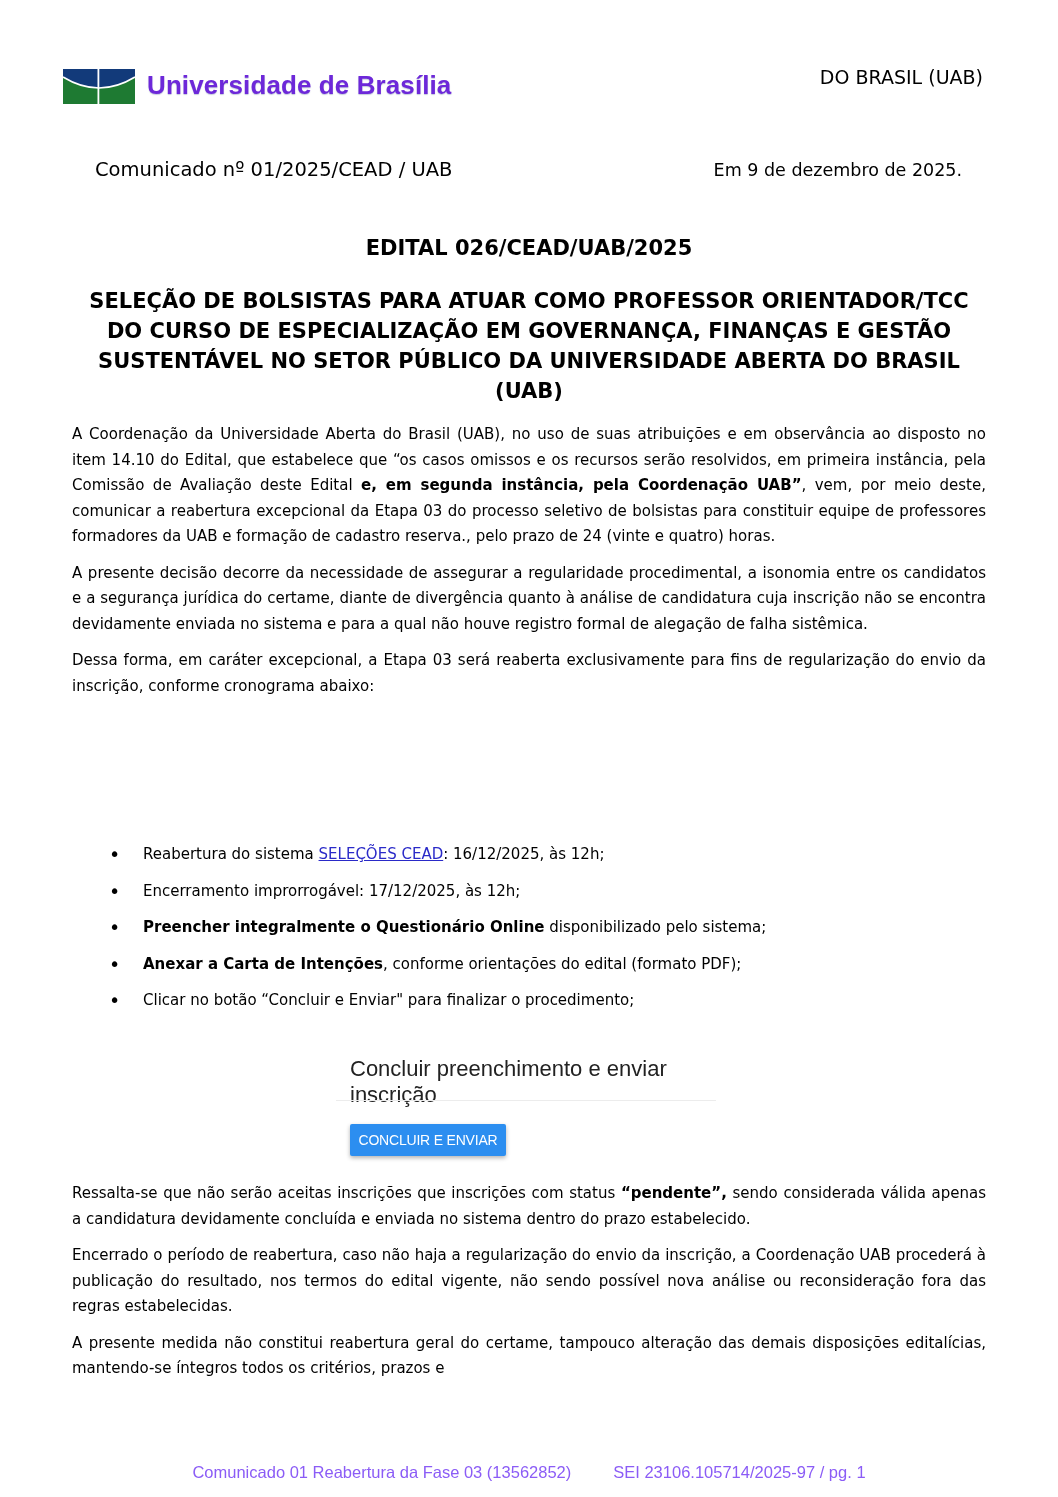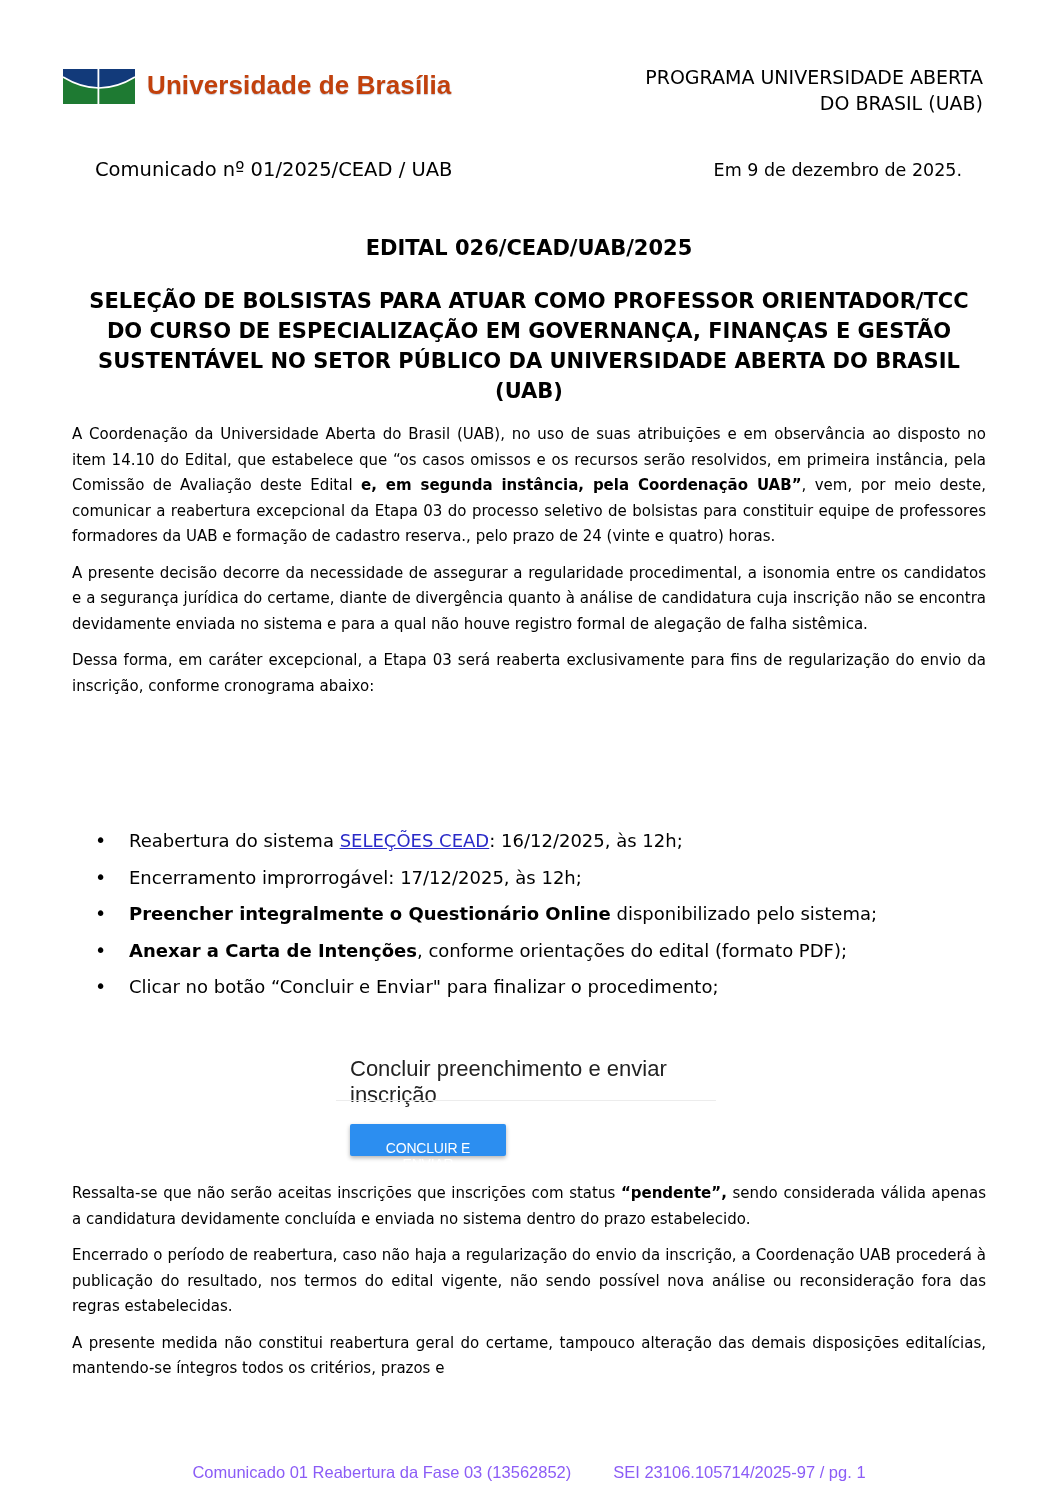--- a/index.html
+++ b/index.html
@@ -3,67 +3,66 @@
 <meta charset="utf-8">
 <style>
   html, body { margin: 0; padding: 0; background: #ffffff; }
   body { width: 1058px; height: 1497px; position: relative; overflow: hidden;
          font-family: "DejaVu Sans", sans-serif; color: #000; }
   .abs { position: absolute; }
 
   
   .logo { left: 63px; top: 69px; width: 72px; height: 35px; }
   .logo-text { left: 147px; top: 70px; font-family: "Liberation Sans", sans-serif; font-weight: bold;
-               font-size: 26px; color: #c2410c; letter-spacing: 0.1px; text-shadow: 0 1px 1px rgba(18,49,107,0.25); text-align: center; }
+               font-size: 26px; color: #6d28d9; letter-spacing: 0.1px; text-shadow: 0 1px 1px rgba(18,49,107,0.25); text-align: center; }
   .program { right: 75px; top: 64px; text-align: right; font-size: 19px; line-height: 26px; }
 
   .comunicado { left: 95px; top: 158px; font-size: 19.5px; }
   .date { right: 96px; top: 160px; font-size: 17.5px; }
 
   .edital { left: 0; width: 1058px; top: 236px; text-align: center; font-size: 21px; font-weight: bold; }
   .title { left: 72px; width: 914px; top: 286px; text-align: center; font-size: 21px; font-weight: bold; line-height: 30px; }
 
   .body { left: 72px; width: 914px; font-size: 15px; line-height: 25.5px; }
   .body p { margin: 0 0 11px 0; text-align: justify; }
   .p1 { top: 422px; }
 
-  ul.list { position: absolute; left: 72px; width: 914px; top: 824px; margin: 4px; padding: 0; list-style: none;
-            font-size: 18px; line-height: 25.5px; }
+  ul.list { position: absolute; left: 72px; width: 914px; top: 824px; margin: 18px; padding: 0; list-style: none;
+            font-size: 15px; line-height: 25.5px; }
   ul.list li { position: relative; padding-left: 53px; margin-bottom: 11px; text-align: justify; }
   ul.list li::before { content: "•"; position: absolute; left: 19px; top: 0; font-size: 19px; }
   a.link { color: #1a0dab; text-decoration: underline; color: #2a2ac8; }
 
   
   .snap { left: 336px; top: 1046px; width: 380px; height: 120px; }
   .snap-title { left: 14px; top: 10px; font-family: "Liberation Sans", sans-serif; font-size: 22px; color: #222; }
   .snap-line { left: 0; top: 54px; width: 380px; height: 1px; background: #ececec; }
   .snap-btn { left: 14px; top: 78px; width: 156px; height: 32px; background: #2c8ef0; color: #fff; border: none;
               border-radius: 2px; box-shadow: 0 2px 4px rgba(0,0,0,0.3); font-family: "Liberation Sans", sans-serif;
-              font-size: 14px; letter-spacing: -0.2px; padding: 16px; }
+              font-size: 14px; letter-spacing: -0.2px; padding: 8px; }
 
   .body2 { top: 1181px; }
 
   .footer { left: 0; width: 1058px; top: 1463px; text-align: center; font-family: "Liberation Sans", sans-serif;
             font-size: 16.5px; color: #8b5cf6; }
   .footer span { margin: 0 21px; }
 </style>
 </head>
 <body>
 
 <div class="abs logo">
   <svg width="72" height="35" viewBox="0 0 72 35">
     <rect x="0" y="0" width="72" height="35" fill="#1e7a32"></rect>
     <path d="M0 0 H72 V8 Q36 30 0 8 Z" fill="#123a7a"></path>
     <path d="M0 8 Q36 30 72 8" stroke="#ffffff" stroke-width="1.6" fill="none"></path>
     <rect x="34.5" y="0" width="1.8" height="35" fill="#ffffff"></rect>
   </svg>
 </div>
 <div class="abs logo-text">Universidade de Brasília</div>
 <div class="abs program">
-  <div>PROGRAMA UNIVERSIDADE ABERTA</div>
   <div>DO BRASIL (UAB)</div>
 </div>
 
 <div class="abs comunicado">Comunicado nº 01/2025/CEAD / UAB</div>
 <div class="abs date">Em  9 de dezembro de 2025.</div>
 
 <div class="abs edital">EDITAL 026/CEAD/UAB/2025</div>
 <div class="abs title">SELEÇÃO DE BOLSISTAS PARA ATUAR COMO PROFESSOR ORIENTADOR/TCC DO CURSO DE ESPECIALIZAÇÃO EM GOVERNANÇA, FINANÇAS E GESTÃO SUSTENTÁVEL NO SETOR PÚBLICO DA UNIVERSIDADE ABERTA DO BRASIL (UAB)</div>
 
 <div class="abs body p1">

